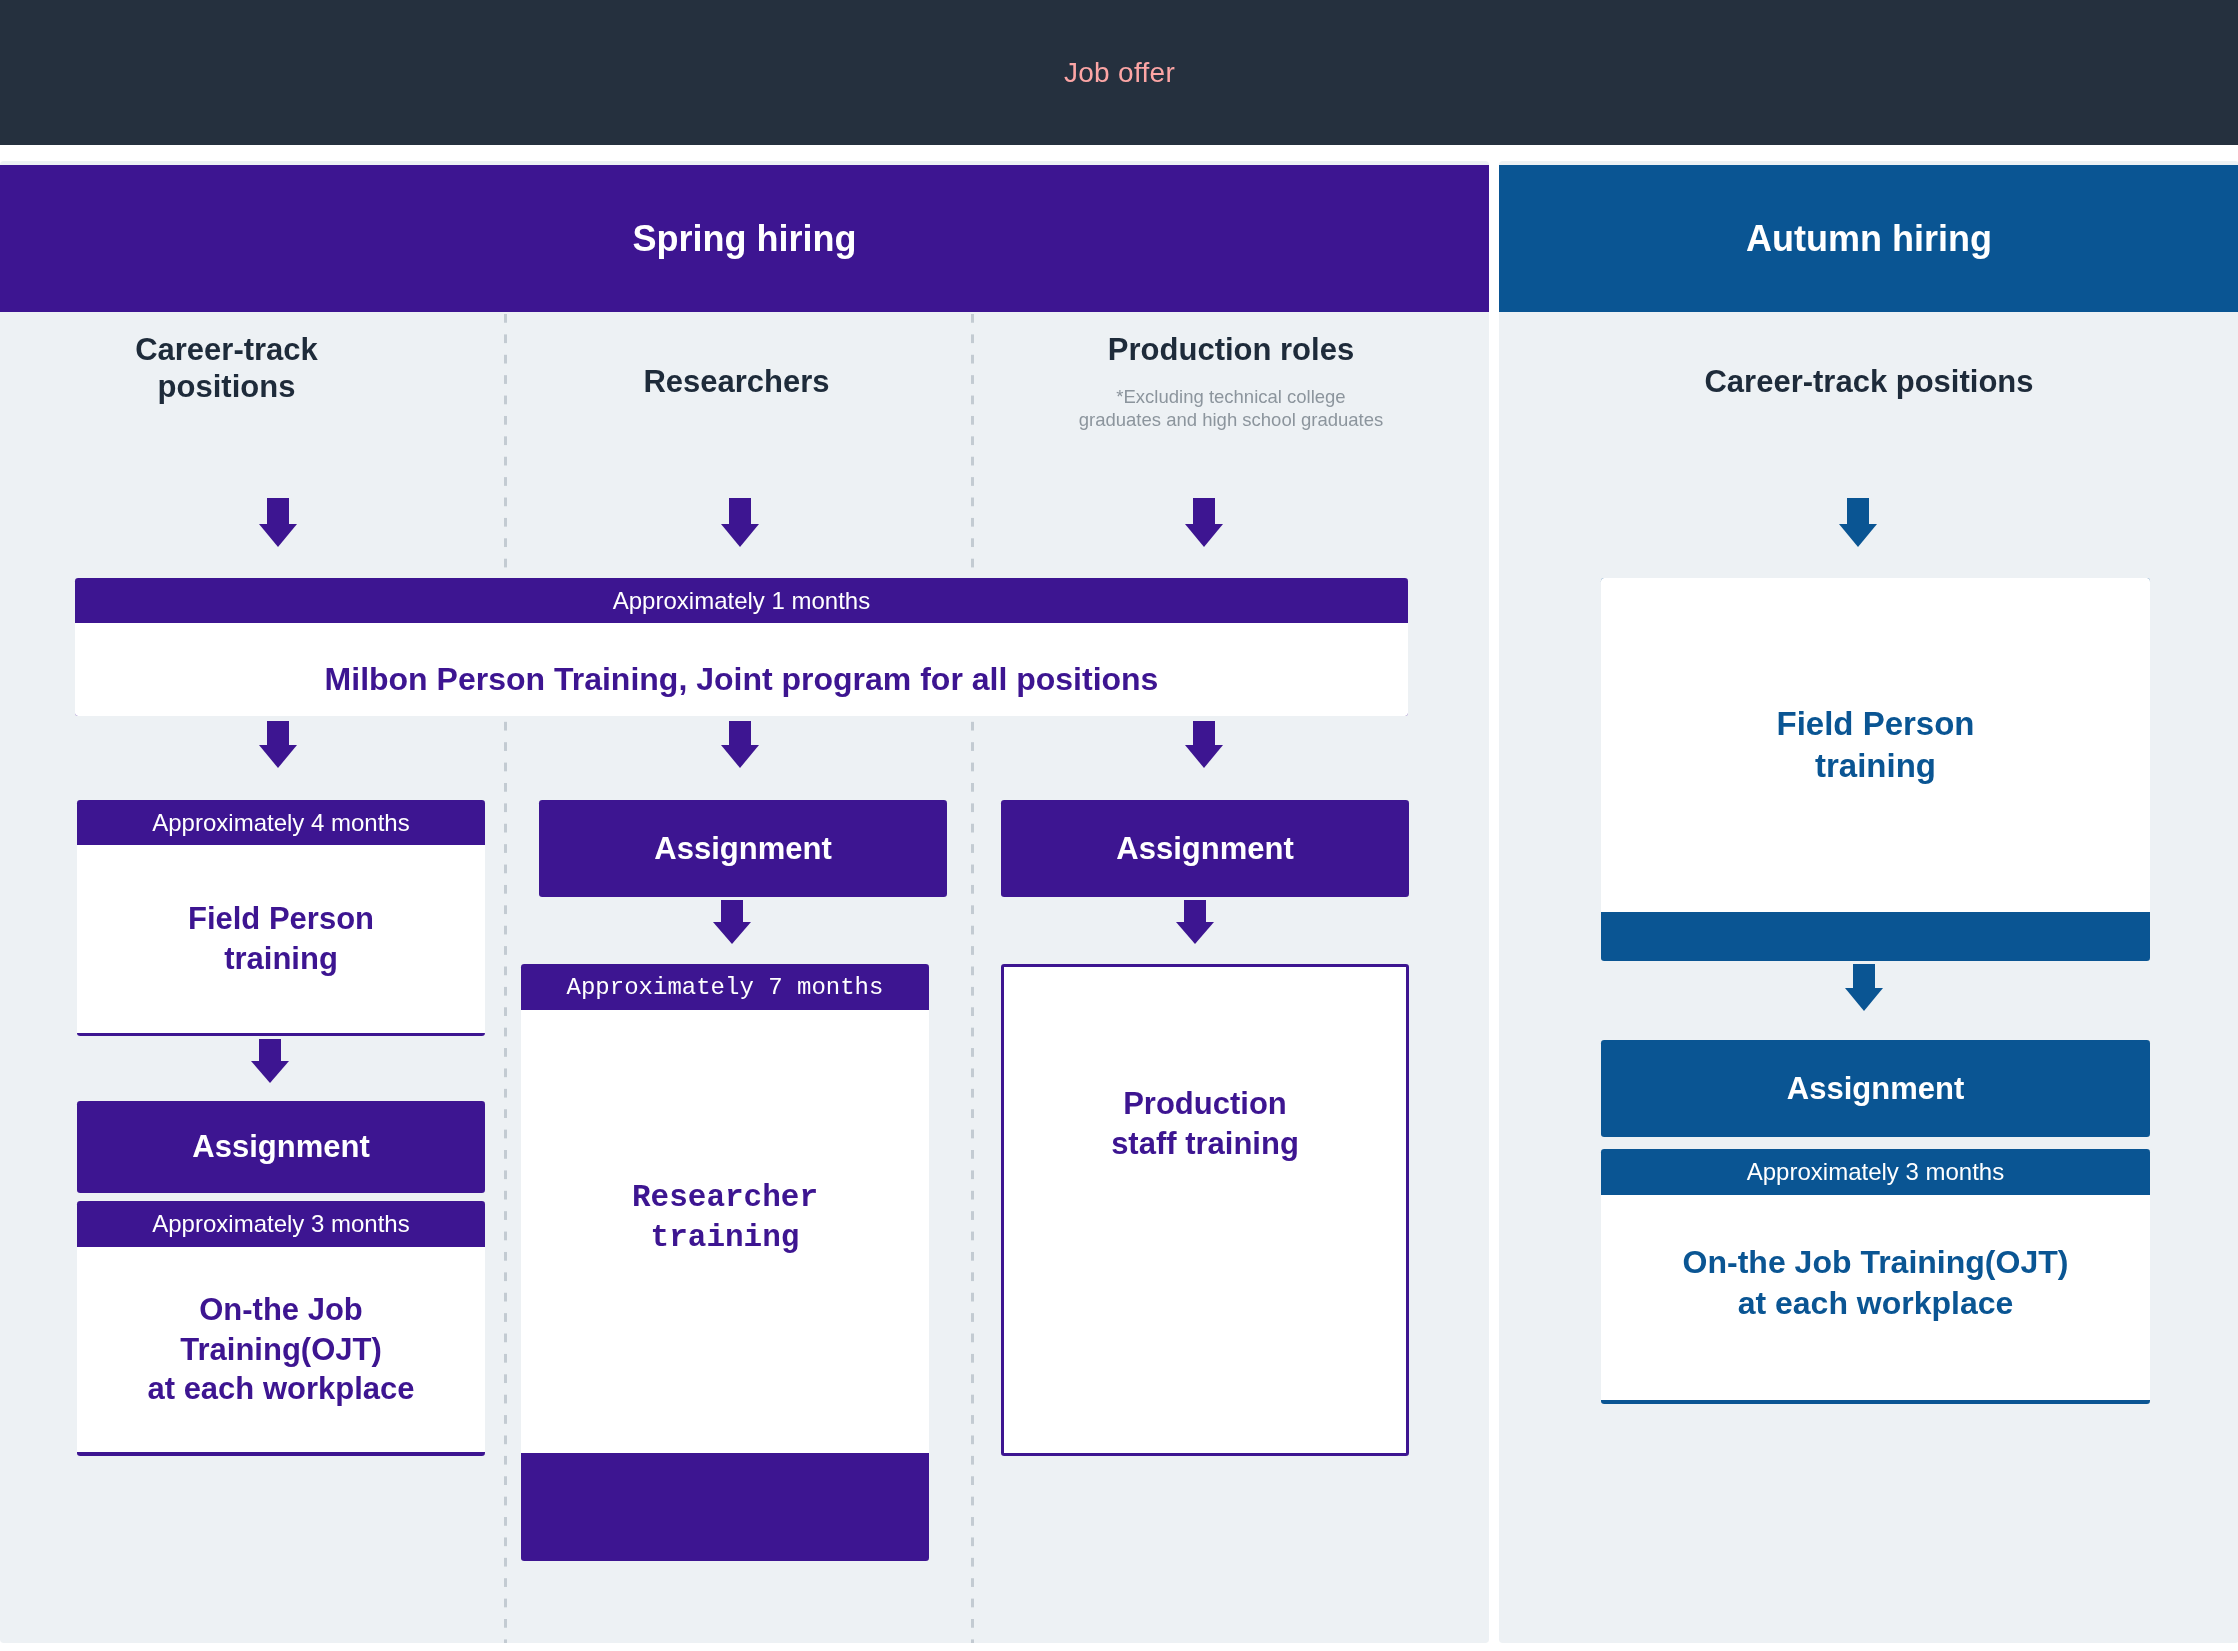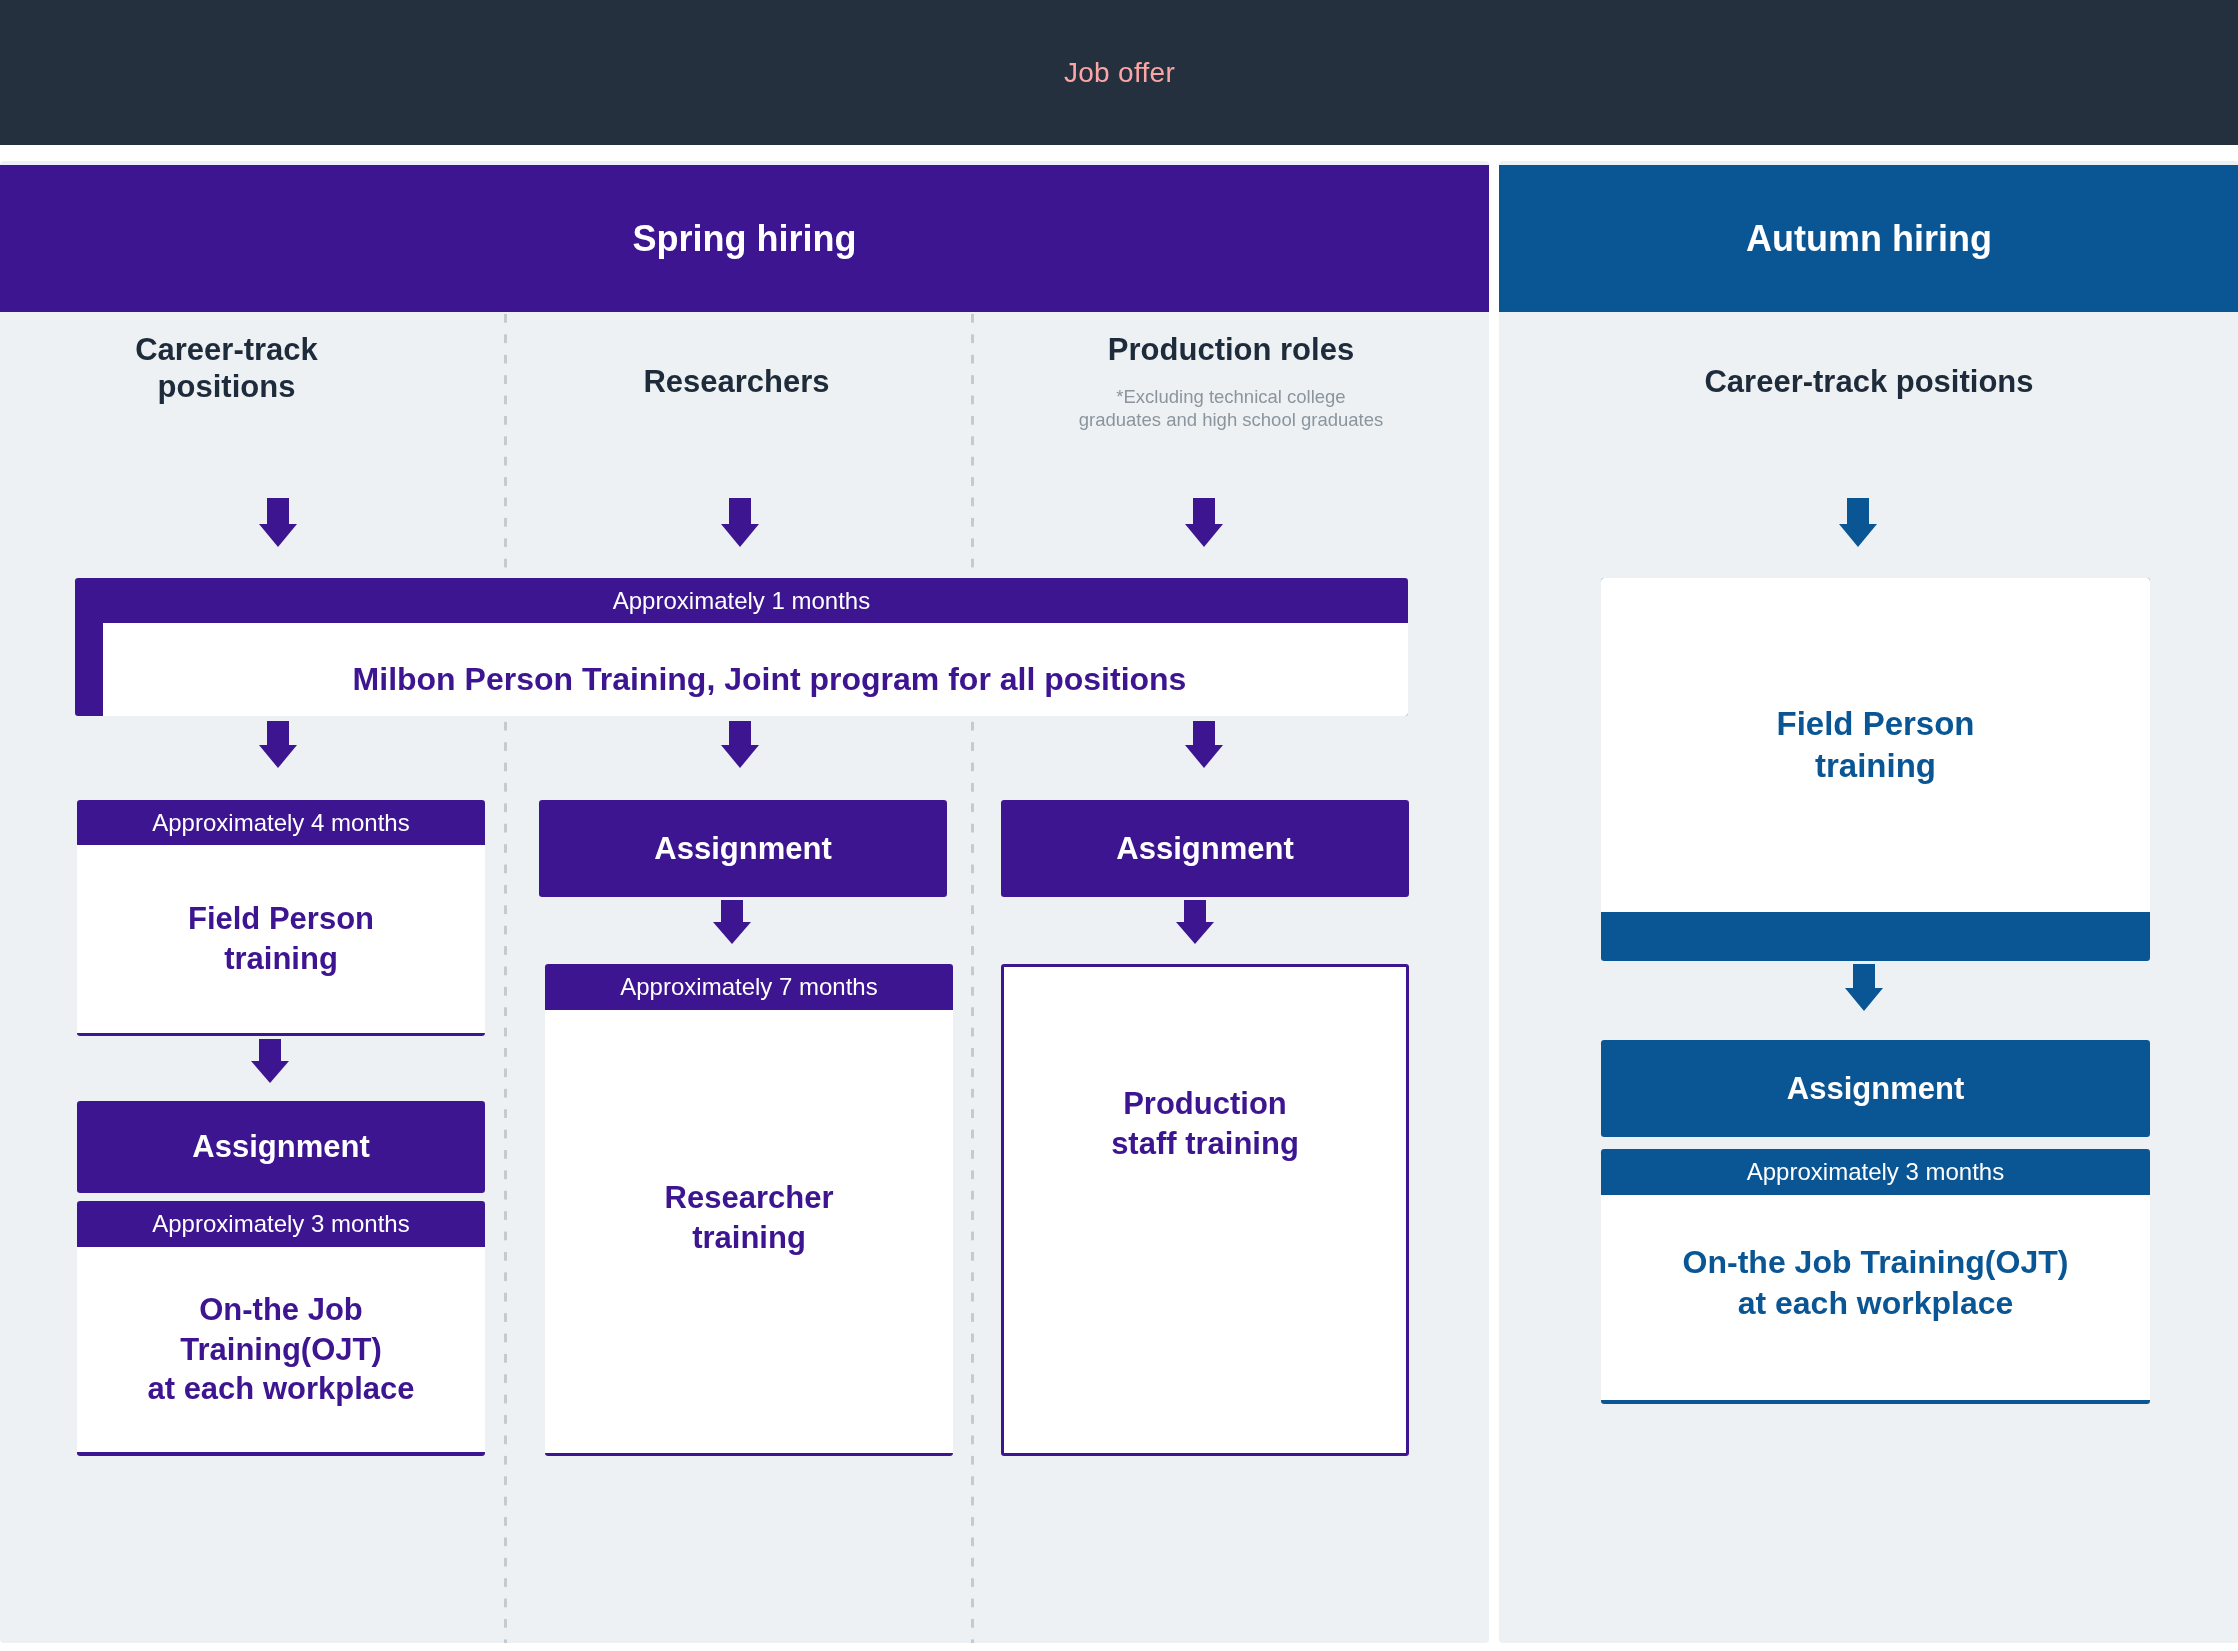--- a/index.html
+++ b/index.html
@@ -209,21 +209,21 @@
         <div class="shaft" style="width:22px;height:29px;background:#3D1591;"></div>
         <div class="head" style="top:25.5px;border-left:19px solid transparent;border-right:19px solid transparent;border-top:23px solid #3D1591;"></div>
       </div>
       <div class="arrow" style="left:1204px; top:190px;">
         <div class="shaft" style="width:22px;height:29px;background:#3D1591;"></div>
         <div class="head" style="top:25.5px;border-left:19px solid transparent;border-right:19px solid transparent;border-top:23px solid #3D1591;"></div>
       </div>
 
       <div class="fbox theme-purple" style="left:75px; top:270px; width:1333px; height:138px;">
         <div class="fbox-band" style="height:45px;">Approximately 1 months</div>
-        <div class="fbox-body" style="height:113px; font-size:32px;margin-left:28px;">Milbon Person Training, Joint program for all positions</div>
+        <div class="fbox-body" style="height:113px; font-size:32px;">Milbon Person Training, Joint program for all positions</div>
       </div>
 
       <div class="arrow" style="left:278px; top:413px;">
         <div class="shaft" style="width:22px;height:28px;background:#3D1591;"></div>
         <div class="head" style="top:24px;border-left:19px solid transparent;border-right:19px solid transparent;border-top:23px solid #3D1591;"></div>
       </div>
       <div class="arrow" style="left:740px; top:413px;">
         <div class="shaft" style="width:22px;height:28px;background:#3D1591;"></div>
         <div class="head" style="top:24px;border-left:19px solid transparent;border-right:19px solid transparent;border-top:23px solid #3D1591;"></div>
       </div>
@@ -260,21 +260,21 @@
 
       <div class="fbox theme-purple fbox-solid" style="left:539px; top:492px; width:408px; height:97px;">
         <span>Assignment</span>
       </div>
 
       <div class="arrow" style="left:732px; top:592px;">
         <div class="shaft" style="width:22px;height:25.5px;background:#3D1591;"></div>
         <div class="head" style="top:22px;border-left:19px solid transparent;border-right:19px solid transparent;border-top:22px solid #3D1591;"></div>
       </div>
 
-      <div class="fbox theme-purple" style="left:545px; top:656px; width:408px; height:492px;">
+      <div class="fbox theme-purple" style="left:521px; top:656px; width:408px; height:597px;font-family:Liberation Mono, monospace;">
         <div class="fbox-band" style="height:46px;">Approximately 7 months</div>
         <div class="fbox-body" style="height:443px; font-size:31px; flex-direction:column; padding-bottom:28px;">
           <span>Researcher</span>
           <span>training</span>
         </div>
       </div>
 
       <div class="fbox theme-purple fbox-solid" style="left:1001px; top:492px; width:408px; height:97px;">
         <span>Assignment</span>
       </div>

